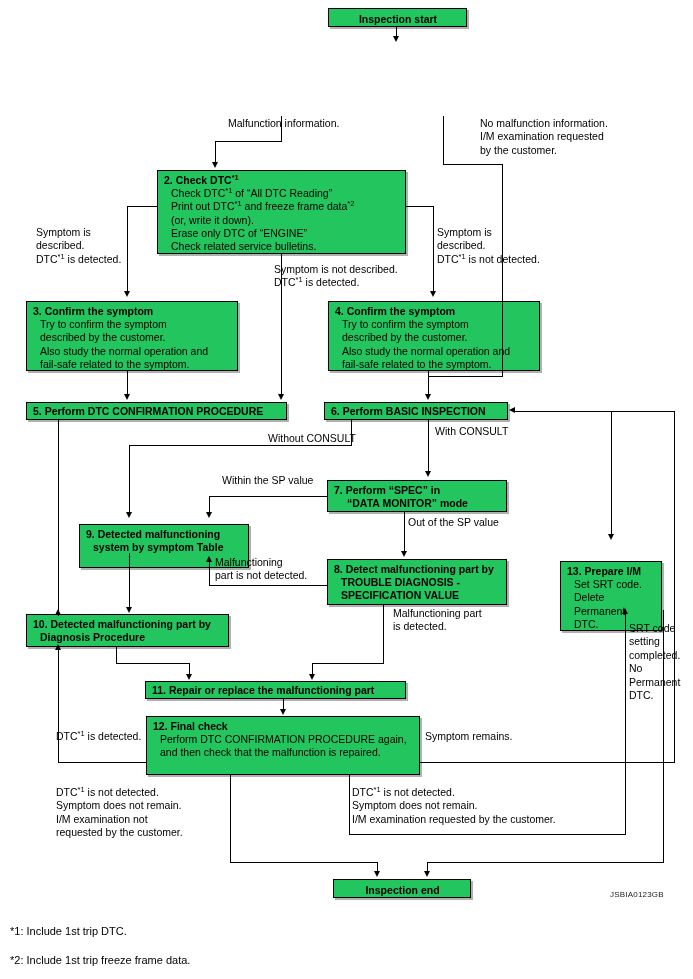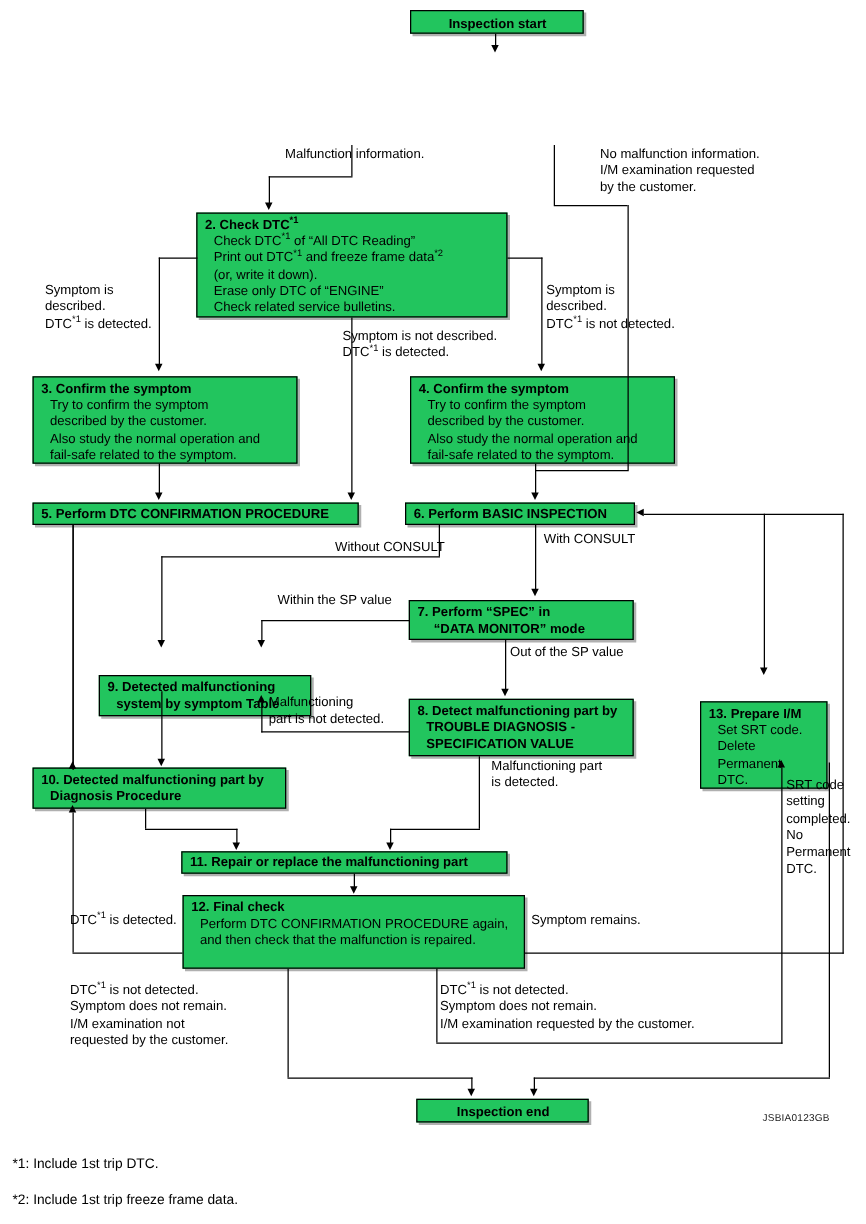--- a/index.html
+++ b/index.html
@@ -143,21 +143,21 @@
     <div class="ttl">7. Perform “SPEC” in</div>
     <div class="ttl indent">“DATA MONITOR” mode</div>
   </div>
 
   <div class="box" style="left:327px; top:559px; width:180px; height:46px;">
     <div class="ttl">8. Detect malfunctioning part by</div>
     <div class="ttl indent2">TROUBLE DIAGNOSIS -</div>
     <div class="ttl indent2">SPECIFICATION VALUE</div>
   </div>
 
-  <div class="box" style="left:79px; top:540px; width:170px; height:33px;">
+  <div class="box" style="left:79px; top:524px; width:170px; height:44px;">
     <div class="ttl">9. Detected malfunctioning</div>
     <div class="ttl indent2">system by symptom Table</div>
   </div>
 
   <div class="box" style="left:26px; top:614px; width:203px; height:33px;">
     <div class="ttl">10. Detected malfunctioning part by</div>
     <div class="ttl indent2">Diagnosis Procedure</div>
   </div>
 
   <div class="box" style="left:145px; top:681px; width:261px; height:18px; padding-top:2px;">

